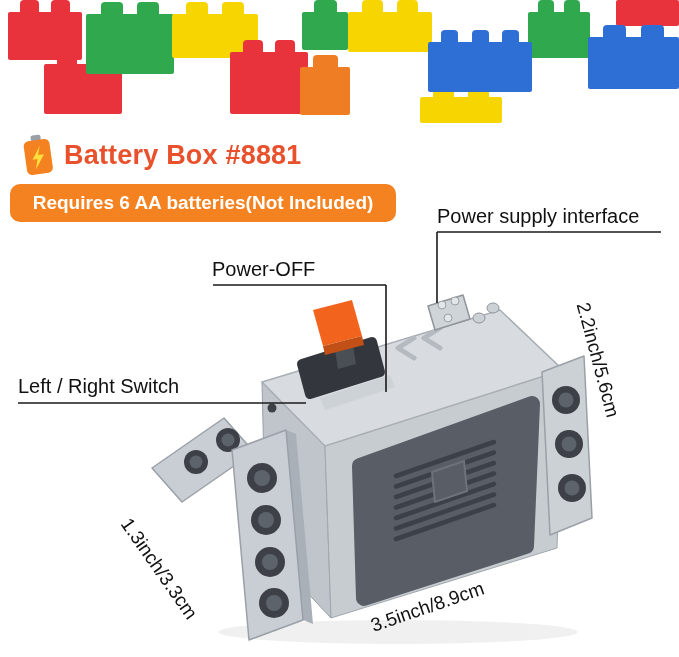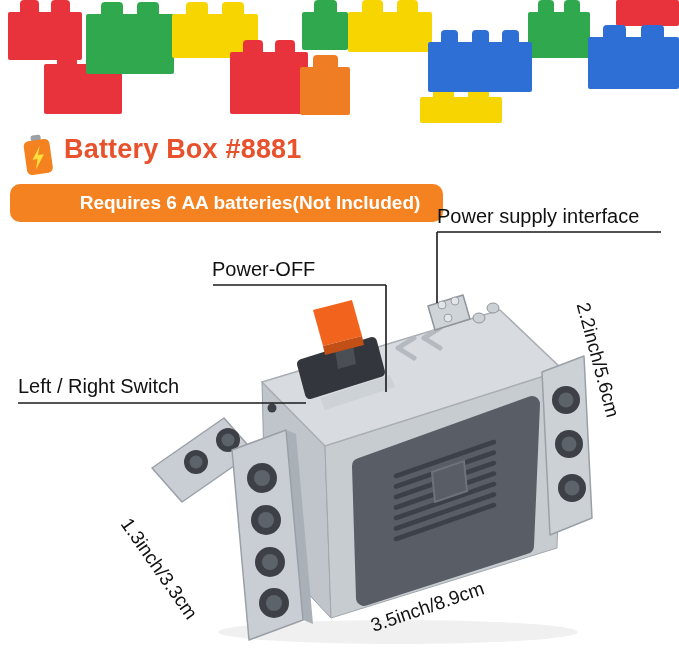--- a/index.html
+++ b/index.html
@@ -6,26 +6,26 @@
   .stage{
     position:relative;width:679px;height:657px;background:#ffffff;
     overflow:hidden;font-family:"Liberation Sans",sans-serif;
   }
   
   .brick{position:absolute;}
   .studs{display:flex;justify-content:space-evenly;align-items:flex-end;height:12px;}
   .stud{height:12px;border-radius:4px 4px 0 0;}
   .brick-body{width:100%;border-radius:2px;}
   
-  .title-row{position:absolute;left:22px;top:134px;display:flex;gap:10px;}
+  .title-row{position:absolute;left:22px;top:134px;display:flex;align-items:center;gap:10px;}
   .page-title{font-size:27px;font-weight:bold;letter-spacing:.2px;}
   .banner{
     position:absolute;left:10px;top:184px;width:386px;height:38px;border-radius:10px;
     display:flex;align-items:center;justify-content:center;
-    font-size:19px;font-weight:bold;white-space:nowrap;padding-left:47px;
+    font-size:19px;font-weight:bold;white-space:nowrap;
   }
   
   .callout{position:absolute;color:#111;font-size:20px;white-space:nowrap;}
   .power-supply-label{left:437px;top:205px;}
   .power-off-label{left:212px;top:258px;}
   .lr-switch-label{left:18px;top:375px;}
   
   .dim{position:absolute;color:#111;font-size:19px;transform-origin:0 0;white-space:nowrap;}
   .dim-height{left:593px;top:300px;transform:rotate(75deg);}
   .dim-depth{left:134px;top:514px;transform:rotate(55deg);}

